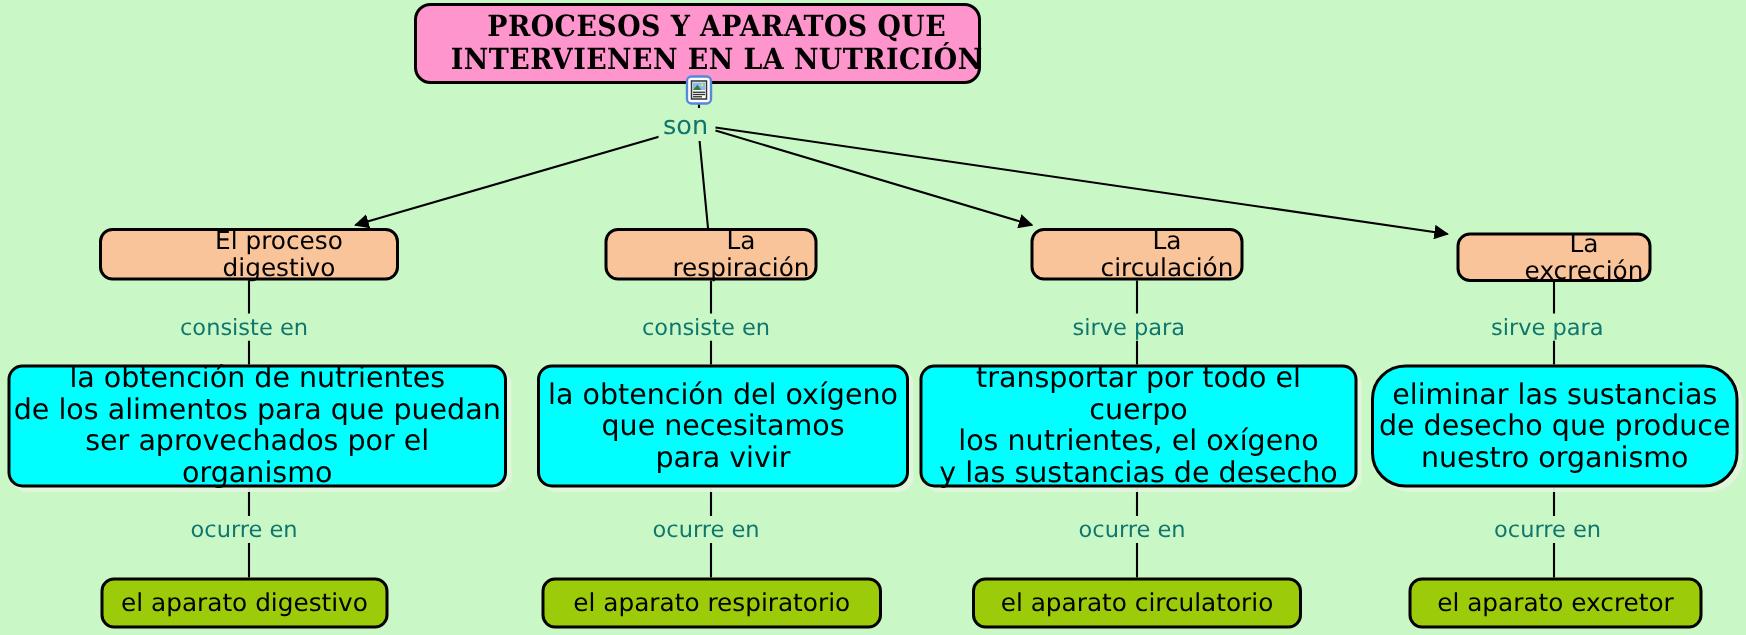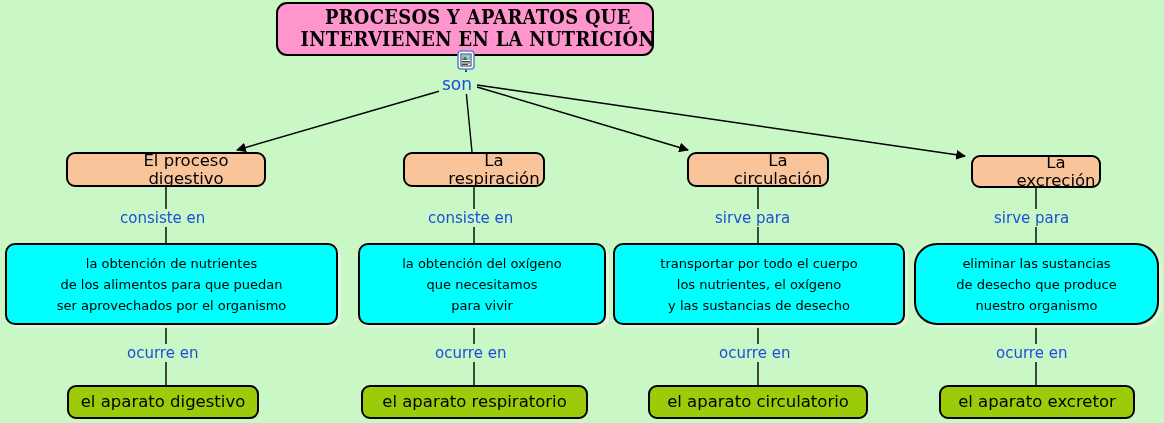--- a/index.html
+++ b/index.html
@@ -65,21 +65,21 @@
     width: 20px;
     height: 20px;
     z-index: 6;
   }
 
   
   .edge-label {
     position: absolute;
     font-family: "DejaVu Sans", sans-serif;
     font-size: 15px;
-    color: #1d4ed8;
+    color: #0f766e;
     white-space: nowrap;
     background: #c9f7c5;
     padding: 0 3px;
     z-index: 4;
   }
   .edge-label.son {
     font-size: 17px;
     left: 439px;
     top: 74px;
   }
@@ -105,21 +105,21 @@
 
   .node.level1 {
     background: #fac49a;
     font-size: 16.5px;
     line-height: 18px;
     border-radius: 9px;
     padding-left: 40px;
   }
   .node.level2 {
     background: #00ffff;
-    font-size: 13px;
+    font-size: 19px;
     line-height: 21px;
     border-radius: 10px;
     box-shadow: 3px 3px 0 rgba(225,245,220,0.95);
   }
   .node.level3 {
     background: #9ccb09;
     font-size: 16.5px;
     line-height: 18px;
     border-radius: 9px;
   }

